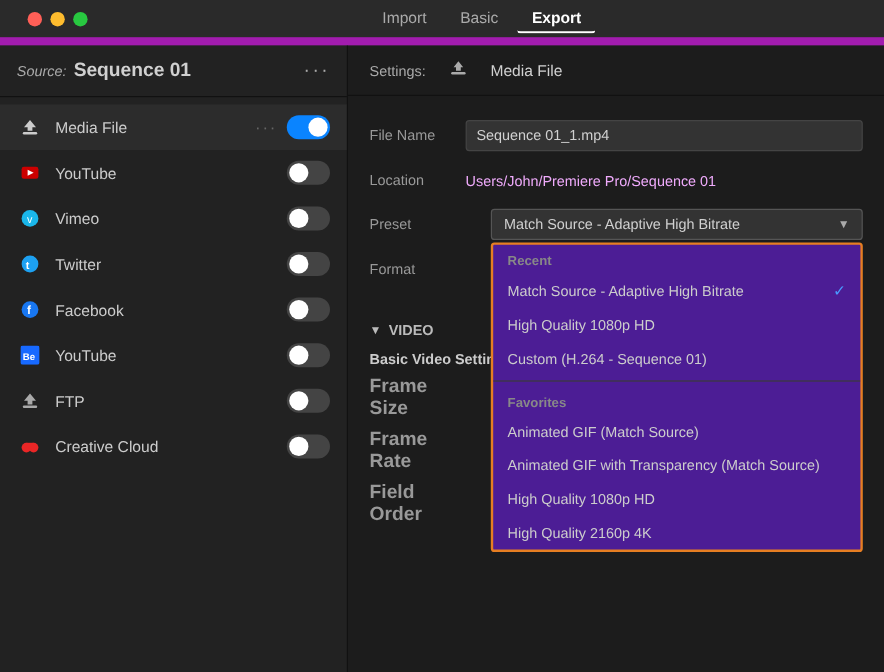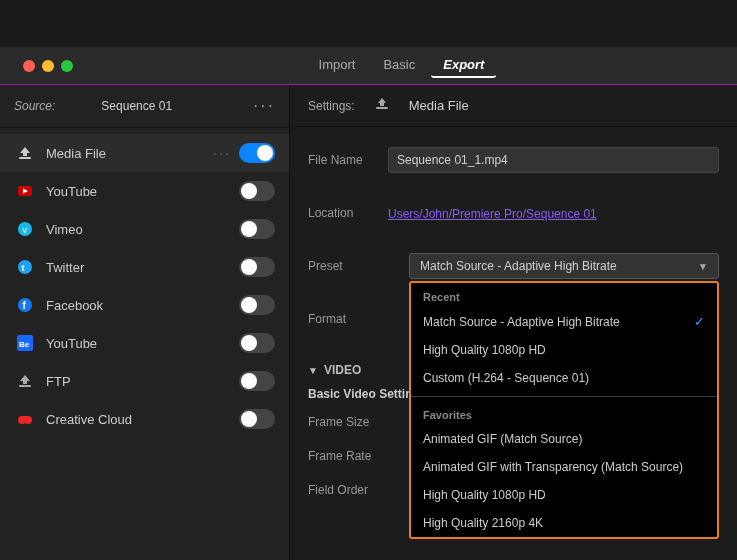--- a/index.html
+++ b/index.html
@@ -14,22 +14,21 @@
       user-select: none;
     }
 
     
     .titlebar {
       height: 38px;
       background: #2a2a2a;
       display: flex;
       align-items: center;
       padding: 0 23px;
-      border-bottom: 1px solid #a21caf;
-      margin-top: 47px;
+      border-bottom: 7px solid #a21caf;
     }
     .window-controls {
       display: flex;
       gap: 7px;
       margin-right: 16px;
     }
     .wc { width: 12px; height: 12px; border-radius: 50%; }
     .wc-close { background: #ff5f57; }
     .wc-min { background: #febc2e; }
     .wc-max { background: #28c840; }
@@ -49,21 +48,20 @@
       padding: 4px 12px;
       color: #aaa;
       cursor: pointer;
       border-radius: 3px;
       font-size: 13px;
     }
     .nav-item.active {
       color: #fff;
       font-weight: 600;
       border-bottom: 2px solid #fff;
-      font-style: italic;
     }
 
     
     .main {
       display: flex;
       height: 522px;
     }
 
     
     .sidebar {
@@ -80,23 +78,22 @@
       border-bottom: 1px solid #111;
     }
     .sidebar-source-label {
       color: #aaa;
       margin-right: 6px;
       font-size: 12px;
       font-style: italic;
     }
     .sidebar-source-value {
       color: #d0d0d0;
-      font-size: 12px;
-      font-weight: 400;
-      margin-left: 40px;
+      font-size: 16px;
+      font-weight: 700;
     }
     .sidebar-more {
       margin-left: auto;
       color: #aaa;
       font-size: 16px;
       letter-spacing: 2px;
       cursor: pointer;
     }
     .sidebar-items {
       flex: 1;
@@ -184,21 +181,21 @@
       font-size: 13px;
       color: #d0d0d0;
       font-weight: 500;
     }
 
     
     .settings-form {
       padding: 14px 18px;
       display: flex;
       flex-direction: column;
-      gap: 16px;
+      gap: 0;
     }
     .form-row {
       display: flex;
       align-items: center;
       min-height: 36px;
       padding: 6px 0;
     }
     .form-label {
       width: 80px;
       color: #999;
@@ -211,23 +208,22 @@
     .text-input {
       width: 100%;
       background: #333;
       border: 1px solid #444;
       border-radius: 3px;
       padding: 5px 8px;
       color: #d0d0d0;
       font-size: 12px;
     }
     .location-value {
-      color: #8b5cf6;
-      font-size: 12px;
-      text-decoration: underline;
+      color: #f0abfc;
+      font-size: 12px;
       cursor: pointer;
       white-space: nowrap;
       overflow: hidden;
       text-overflow: ellipsis;
     }
 
     
     .dropdown-container {
       position: relative;
       flex: 1;
@@ -248,21 +244,21 @@
     }
     .dropdown-btn .chevron {
       font-size: 10px;
       color: #aaa;
     }
     .dropdown-menu {
       position: absolute;
       top: 100%;
       left: 0;
       right: 0;
-      background: #000000;
+      background: #4c1d95;
       border: 2px solid #e67e22;
       border-radius: 3px;
       z-index: 100;
       overflow: hidden;
       margin-top: 2px;
     }
     .dropdown-section-label {
       padding: 8px 12px 4px;
       color: #888;
       font-size: 11px;
@@ -309,22 +305,23 @@
     }
     .form-row-sub {
       display: flex;
       align-items: center;
       min-height: 34px;
       padding: 4px 0;
     }
     .form-label-sub {
       width: 80px;
       color: #999;
-      font-size: 12px;
+      font-size: 16px;
       flex-shrink: 0;
+      font-weight: bold;
     }
     .form-control-sub {
       flex: 1;
     }
 
     
     ::-webkit-scrollbar { width: 6px; }
     ::-webkit-scrollbar-track { background: #1a1a1a; }
     ::-webkit-scrollbar-thumb { background: #444; border-radius: 3px; }
   </style>

